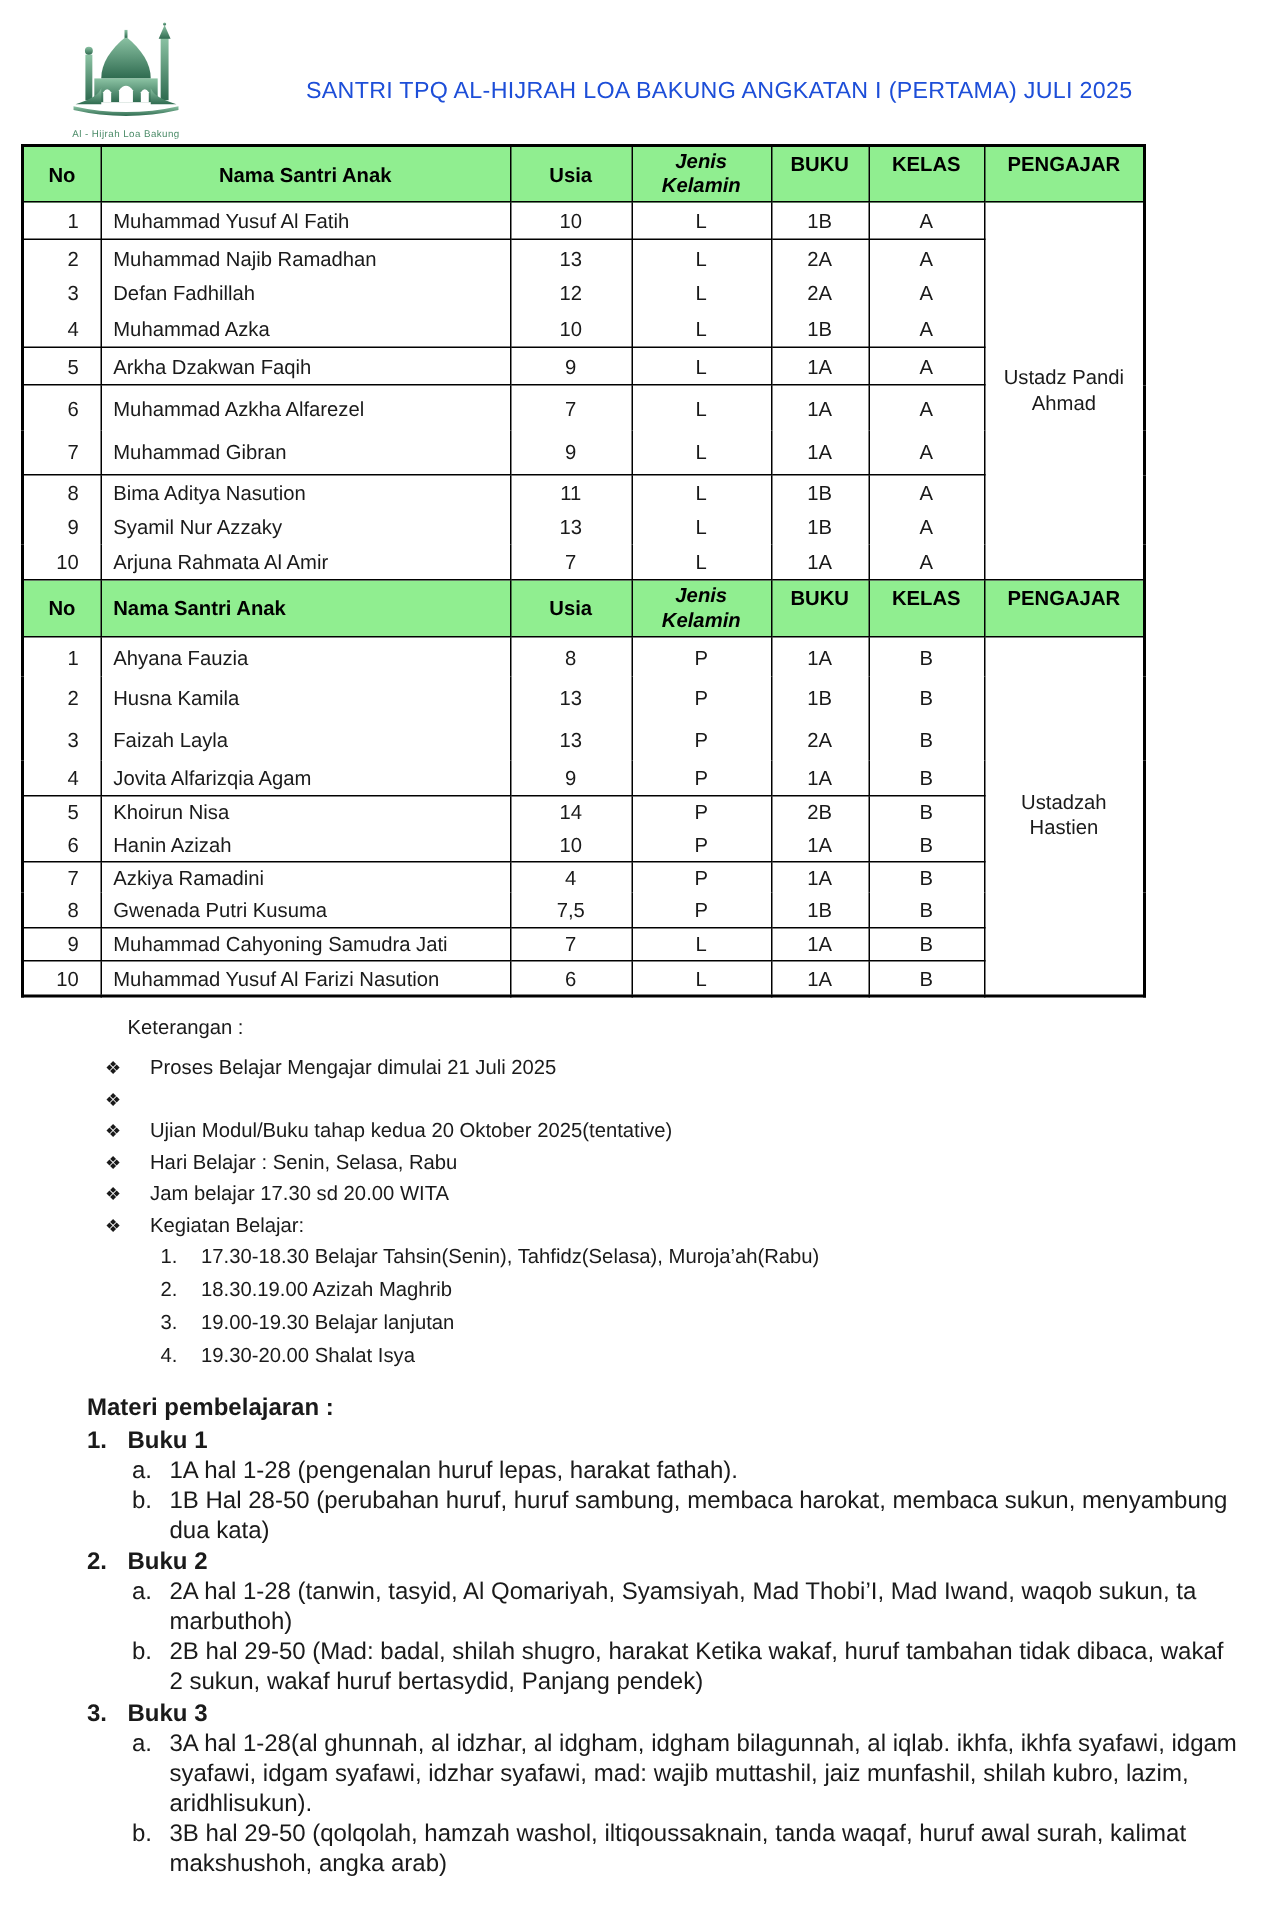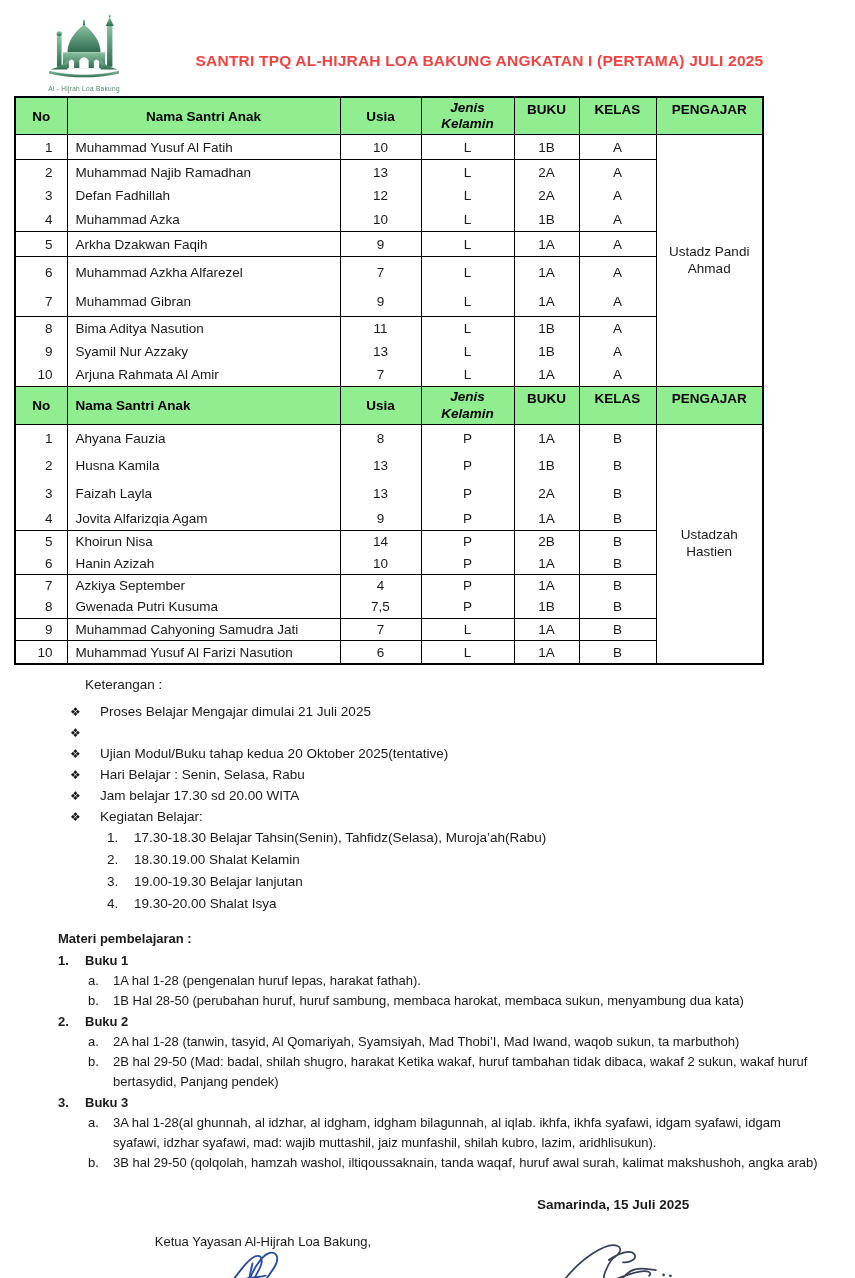--- a/index.html
+++ b/index.html
@@ -3,21 +3,21 @@
 <meta charset="utf-8">
 <style>
   html,body{margin:0;padding:0;background:#fff;}
   .page{width:855px;height:1278px;position:relative;background:#fff;overflow:hidden;
         font-family:"Liberation Sans", sans-serif;color:#1a1a1a;}
 
   
   .doc-header{display:flex;align-items:flex-start;padding:14px 30px 0 34px;height:78px;}
   .logo-wrap{width:100px;text-align:center;flex:0 0 auto;}
   .logo-caption{font-size:6.5px;color:#4a8b67;margin-top:1px;letter-spacing:.3px;}
-  .doc-title{flex:1;text-align:center;font-weight:bold;font-size:15.5px;color:#ef4444;
+  .doc-title{flex:1;text-align:center;font-weight:normal;font-size:15.5px;color:#1d4ed8;
              padding-top:38px;letter-spacing:.2px;}
 
   
   table.santri{border-collapse:collapse;table-layout:fixed;width:748px;margin:4px 0 0 14px;
                font-size:13.5px;border:2px solid #000;}
   col.c1{width:52px}col.c2{width:273px}col.c3{width:81px}col.c4{width:93px}
   col.c5{width:65px}col.c6{width:77px}col.c7{width:107px}
   tr.head th{background:#90EE90;border:1px solid #000;font-weight:bold;color:#000;
              padding:2px;vertical-align:middle;text-align:center;}
   tr.head th.v-top{vertical-align:top;padding-top:4px;}
@@ -33,21 +33,21 @@
   
   .keterangan{margin:10px 0 12px 85px;font-size:13.5px;line-height:20px;}
   .k-heading{margin-bottom:7px;}
   .k-item{display:flex;margin-left:-15px;margin-bottom:1px;}
   .k-bullet{width:30px;flex:0 0 auto;font-size:12px;}
   .k-sub{margin-left:22px;margin-top:1px;}
   .ks-item{display:flex;margin-bottom:2px;line-height:20px;}
   .ks-num{width:27px;flex:0 0 auto;}
 
   
-  .materi{margin:15px 30px 0 58px;font-size:13px;line-height:20px;}
+  .materi{margin:15px 30px 0 58px;font-size:16px;line-height:20px;}
   .m-heading{font-weight:bold;margin-bottom:2px;}
   .m-item{display:flex;font-weight:bold;margin-top:1px;}
   .m-num{width:27px;flex:0 0 auto;}
   .m-sub{display:flex;margin-left:30px;}
   .m-letter{width:25px;flex:0 0 auto;}
   .m-text{flex:1;}
 
   
   .dateline{margin:24px 0 0 537px;font-size:13.5px;font-weight:bold;}
   .sig-row{display:flex;margin-top:22px;}
@@ -250,21 +250,21 @@
     <tr class="bb" style="height:22px">
       <td class="c-no">6</td>
       <td class="c-name">Hanin Azizah</td>
       <td class="c-age">10</td>
       <td class="c-jk">P</td>
       <td class="c-buku">1A</td>
       <td class="c-kelas">B</td>
     </tr>
     <tr style="height:21px">
       <td class="c-no">7</td>
-      <td class="c-name">Azkiya September</td>
+      <td class="c-name">Azkiya Ramadini</td>
       <td class="c-age">4</td>
       <td class="c-jk">P</td>
       <td class="c-buku">1A</td>
       <td class="c-kelas">B</td>
     </tr>
     <tr class="bb" style="height:23px">
       <td class="c-no">8</td>
       <td class="c-name">Gwenada Putri Kusuma</td>
       <td class="c-age">7,5</td>
       <td class="c-jk">P</td>
@@ -315,21 +315,21 @@
       <span class="k-bullet">❖</span>
       <span class="k-text">Kegiatan Belajar:</span>
     </div>
     <div class="k-sub">
       <div class="ks-item">
         <span class="ks-num">1.</span>
         <span>17.30-18.30 Belajar Tahsin(Senin), Tahfidz(Selasa), Muroja’ah(Rabu)</span>
       </div>
       <div class="ks-item">
         <span class="ks-num">2.</span>
-        <span>18.30.19.00 Shalat Kelamin</span>
+        <span>18.30.19.00 Azizah Maghrib</span>
       </div>
       <div class="ks-item">
         <span class="ks-num">3.</span>
         <span>19.00-19.30 Belajar lanjutan</span>
       </div>
       <div class="ks-item">
         <span class="ks-num">4.</span>
         <span>19.30-20.00 Shalat Isya</span>
       </div>
     </div>

